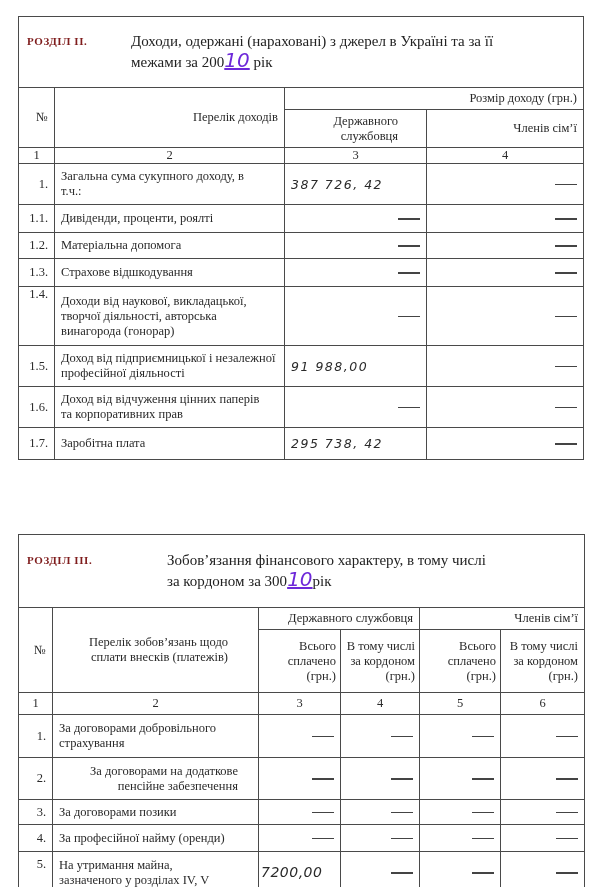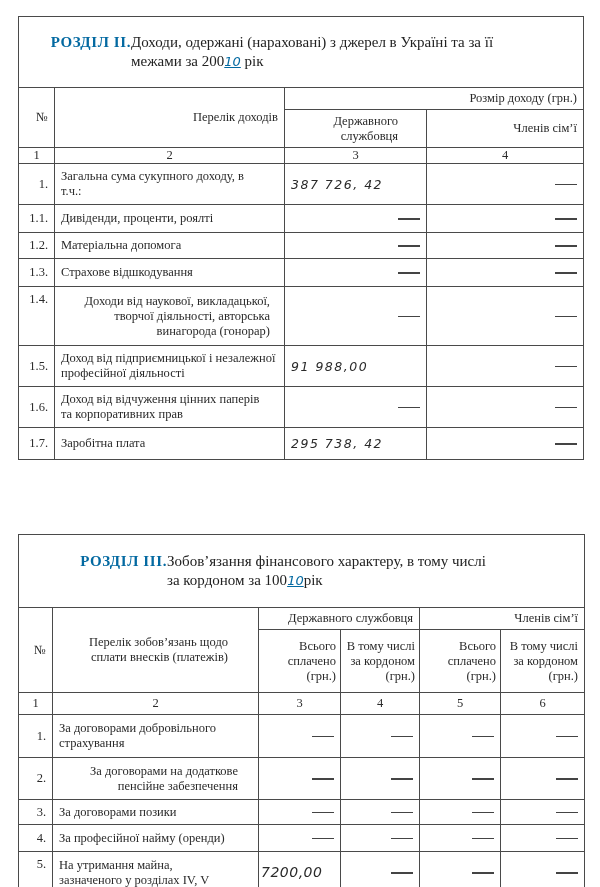--- a/index.html
+++ b/index.html
@@ -2,29 +2,29 @@
 <html><head>
 <meta charset="utf-8">
 <style>
   html, body { margin:0; padding:0; background:#ffffff; }
   body { width:600px; height:887px; position:relative; overflow:hidden;
          font-family:"Liberation Serif","DejaVu Serif",serif; color:#222; }
   .tbl { position:absolute; border-collapse:collapse; table-layout:fixed; }
   .tbl td { border:1.3px solid #4a4a4a; padding:0 6px; vertical-align:middle;
             font-size:12.5px; line-height:15px; color:#2a2a2a; }
   .title-cell { padding:0 !important; }
-  .sec-label { font-weight:bold; font-size:15px; letter-spacing:0.6px; color:#0369a1;text-align:right; }
+  .sec-label { font-weight:bold; font-size:11px; letter-spacing:0.6px; color:#7f1d1d; }
   .sec-text { font-size:15px; line-height:19px; color:#222; }
   .c { text-align:right; }
   .num { text-align:center; font-size:12px; }
   .hand { font-family:"DejaVu Sans",sans-serif; font-style:italic; font-size:16px;
           color:#3a3a3a; letter-spacing:1.5px; font-weight:normal; }
   .dash { display:inline-block; width:22px; height:1.3px; background:#444; vertical-align:middle; }
-  .yr { font-family:"DejaVu Sans",sans-serif; font-style:italic; font-size:13px;
-        text-decoration:underline; color:#0369a1; }
+  .yr { font-family:"DejaVu Sans",sans-serif; font-style:italic; font-size:20px;
+        text-decoration:underline; color:#6d28d9; }
   .hdr { font-size:12px; line-height:14px; }
 </style>
 </head>
 <body>
 
 <table class="tbl" style="left:18px; top:16px; width:565px;">
   <colgroup>
       <col style="width:36px">
       <col style="width:230px">
       <col style="width:142px">
@@ -79,22 +79,22 @@
     <td class="c"><span class="dash"></span></td>
     <td class="c"><span class="dash"></span></td>
   </tr>
   <tr style="height:28px">
     <td class="c">1.3.</td>
     <td>Страхове відшкодування</td>
     <td class="c"><span class="dash"></span></td>
     <td class="c"><span class="dash"></span></td>
   </tr>
   <tr style="height:59px">
-    <td class="c" style="vertical-align:top; padding-top:5px;">1.4.</td>
-    <td style="padding-right:14px;text-align:right;">Доходи від наукової, викладацької, творчої діяльності, авторська винагорода (гонорар)</td>
+    <td class="c" style="vertical-align:top; ">1.4.</td>
+    <td style="padding-right:14px;">Доходи від наукової, викладацької, творчої діяльності, авторська винагорода (гонорар)</td>
     <td class="c"><span class="dash"></span></td>
     <td class="c"><span class="dash"></span></td>
   </tr>
   <tr style="height:41px">
     <td class="c">1.5.</td>
     <td>Доход від підприємницької і незалежної професійної діяльності</td>
     <td class="hand">91 988,00</td>
     <td class="c"><span class="dash"></span></td>
   </tr>
   <tr style="height:41px">
@@ -122,21 +122,21 @@
       <col style="width:84px">
     </colgroup>
   <tbody>
       <tr style="height:73px">
     <td colspan="6" class="title-cell">
       <div style="display:flex; padding:0 0 0 8px;">
         <span class="sec-label" style="width:140px; line-height:19px;">РОЗДІЛ III.</span>
         <div>
           <div class="sec-text">Зобов’язання фінансового характеру, в тому числі</div>
           <div class="sec-text">
-            <span>за кордоном за 100</span><span class="yr">10</span><span>рік</span>
+            <span>за кордоном за 300</span><span class="yr">10</span><span>рік</span>
           </div>
         </div>
       </div>
     </td>
   </tr>
   <tr style="height:22px">
     <td rowspan="2" class="c hdr">№</td>
     <td rowspan="2" class="c hdr" style="padding:0 30px;">Перелік зобов’язань щодо сплати внесків (платежів)</td>
     <td colspan="2" class="c hdr">Державного службовця</td>
     <td colspan="2" class="c hdr">Членів сім’ї</td>

